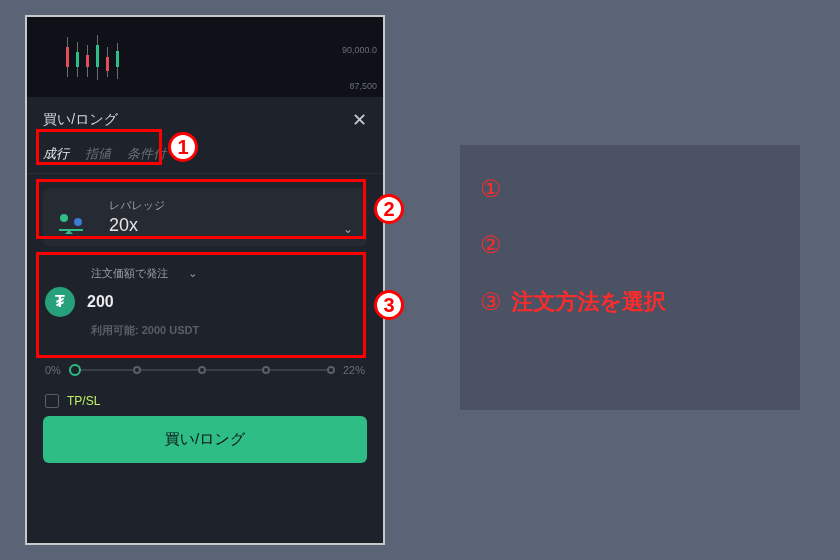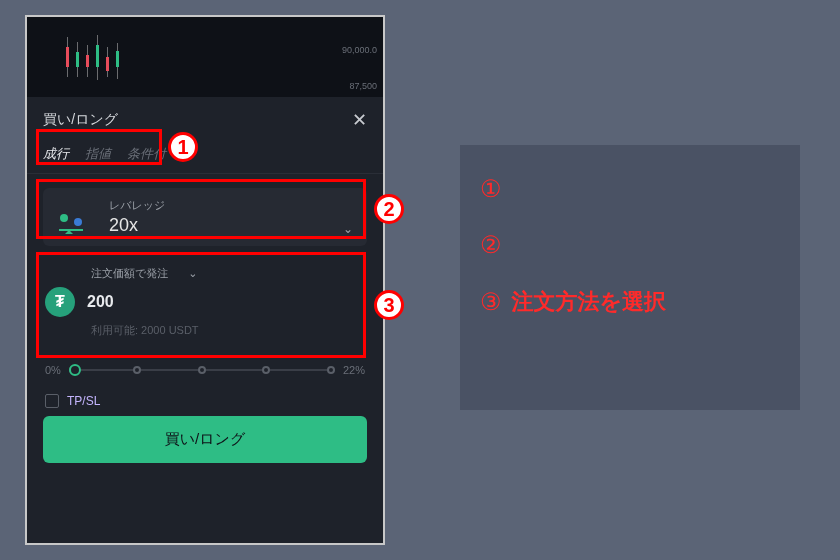--- a/index.html
+++ b/index.html
@@ -117,21 +117,21 @@
   background: #26a17b;
   display: flex;
   align-items: center;
   justify-content: center;
   color: #fff;
   font-size: 16px;
   font-weight: 600;
   flex-shrink: 0;
 }
 .amount-val { color: #e8eaed; font-size: 16px; font-weight: 700; text-align: center; }
-.avail { color: #5a5f68; font-size: 11px; margin-left: 46px; margin-top: 6px; }
+.avail { color: #5a5f68; font-size: 11px; margin-left: 46px; margin-top: 6px; font-weight: bold; }
 .slider-row {
   display: flex;
   align-items: center;
   padding: 14px 2px 10px;
   gap: 8px;
 }
 .slider-end { color: #6a6f78; font-size: 11px; }
 .slider-track {
   flex: 1;
   height: 2px;
@@ -162,21 +162,21 @@
   align-items: center;
   gap: 8px;
   padding: 8px 2px;
 }
 .checkbox {
   width: 14px;
   height: 14px;
   border: 1px solid #5a5f68;
   border-radius: 2px;
 }
-.tpsl-label { color: #c4b5fd; font-size: 12px; }
+.tpsl-label { color: #bef264; font-size: 12px; }
 .margin-row {
   display: flex;
   justify-content: space-between;
   padding: 10px 2px 14px;
   color: #6a6f78;
   font-size: 12px;
   border-top: 1px solid #2a2e37;
   margin-top: 6px;
 }
 .submit-btn {

